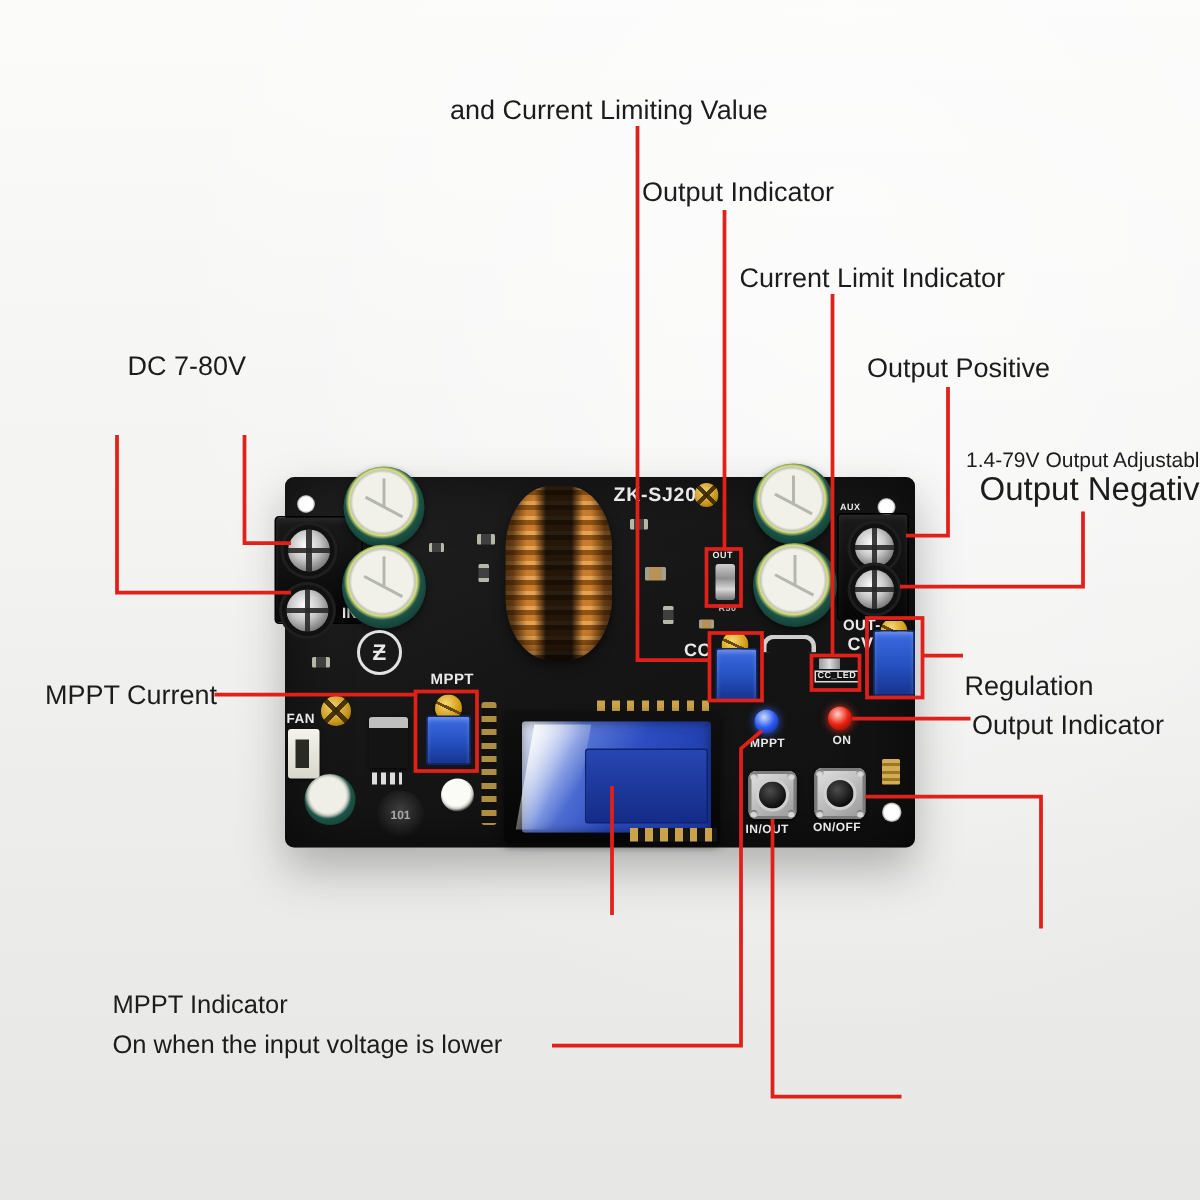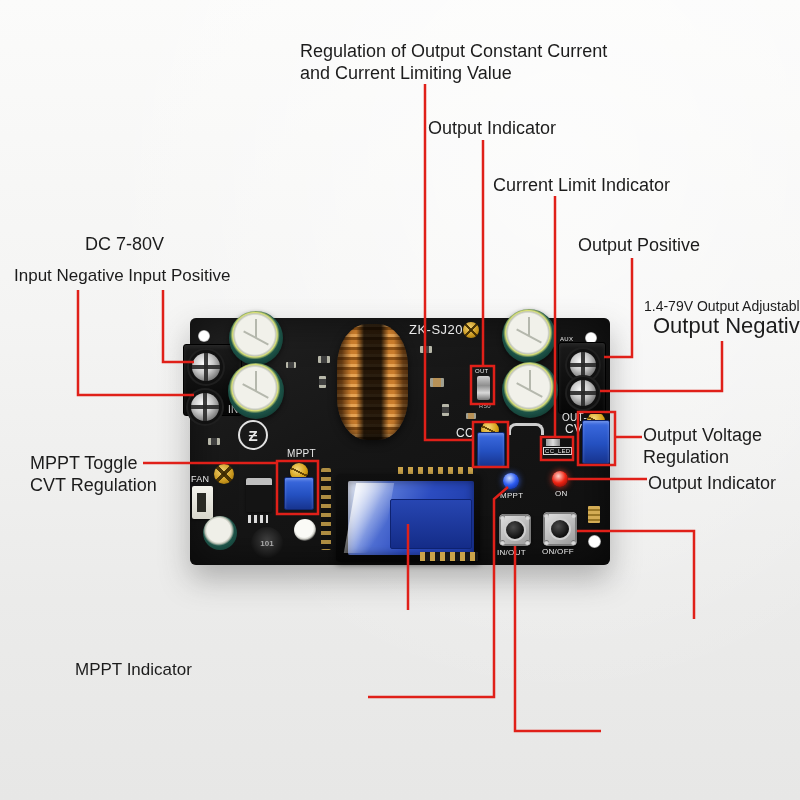--- a/index.html
+++ b/index.html
@@ -11,21 +11,21 @@
   .lbl{position:absolute;color:#1c1c1c;font-size:18px;line-height:22px;white-space:nowrap;}
   .lbl.small{font-size:14px;}
   .lbl.para{font-size:17px;}
   svg.overlay{position:absolute;left:0;top:0;pointer-events:none;}
 
   
   .board{position:absolute;left:190px;top:318px;width:420px;height:247px;border-radius:6px;
     background:linear-gradient(155deg,#222 0%,#161616 45%,#101010 100%);
     box-shadow:0 14px 30px rgba(60,60,60,.35), inset 0 0 40px rgba(0,0,0,.6);}
   .board *{position:absolute;}
-  .silk{color:#e9e9e9;font-weight:normal;letter-spacing:.3px;white-space:nowrap;}
+  .silk{color:#e9e9e9;font-weight:bold;letter-spacing:.3px;white-space:nowrap;}
 
   .hole{border-radius:50%;background:radial-gradient(circle,#fff 0 55%,#999 70%,#333 100%);}
 
   .term{background:linear-gradient(180deg,#1a1a1a,#060606);border:1px solid #000;border-radius:3px;
     box-shadow:inset 0 2px 4px rgba(255,255,255,.08);}
   .screw{border-radius:50%;
     background:
       linear-gradient(0deg,transparent 43%,rgba(40,40,40,.9) 43% 57%,transparent 57%),
       linear-gradient(90deg,transparent 43%,rgba(40,40,40,.9) 43% 57%,transparent 57%),
       radial-gradient(circle at 42% 38%,#fdfdfd,#c9c9c9 40%,#808080 72%,#444 100%);
@@ -229,39 +229,36 @@
       <polyline points="515,546 515,731 601,731"></polyline>
       <polyline points="408,524 408,610"></polyline>
       <rect x="471" y="366" width="23" height="38"></rect>
       <rect x="473" y="422" width="35" height="45"></rect>
       <rect x="541" y="437" width="32" height="23"></rect>
       <rect x="578" y="412" width="37" height="53"></rect>
       <rect x="277" y="461" width="41" height="53"></rect>
     </g>
   </svg>
 
-  <div class="lbl" style="left:300px;top:40px">Regulation of Output Constant Current</div>
   <div class="lbl" style="left:300px;top:62px">and Current Limiting Value</div>
 
   <div class="lbl" style="left:428px;top:117px">Output Indicator</div>
 
   <div class="lbl" style="left:493px;top:174px">Current Limit Indicator</div>
 
   <div class="lbl" style="left:85px;top:233px">DC 7-80V</div>
-  <div class="lbl" style="left:14px;top:265px;font-size:17px">Input Negative Input Positive</div>
 
   <div class="lbl" style="left:578px;top:234px">Output Positive</div>
 
   <div class="lbl small" style="left:644px;top:295px">1.4-79V Output Adjustable</div>
   <div class="lbl" style="left:653px;top:315px;font-size:22px">Output Negative</div>
 
-  <div class="lbl" style="left:30px;top:452px">MPPT Toggle</div>
-  <div class="lbl" style="left:30px;top:474px">CVT Regulation</div>
-
-  <div class="lbl" style="left:643px;top:424px">Output Voltage</div>
+  <div class="lbl" style="left:30px;top:452px">MPPT Current</div>
+
   <div class="lbl" style="left:643px;top:446px">Regulation</div>
 
   <div class="lbl" style="left:648px;top:472px">Output Indicator</div>
 
 
   <div class="lbl para" style="left:75px;top:659px">MPPT Indicator</div>
+  <div class="lbl para" style="left:75px;top:686px">On when the input voltage is lower</div>
 
 </div>
 
 </body></html>

